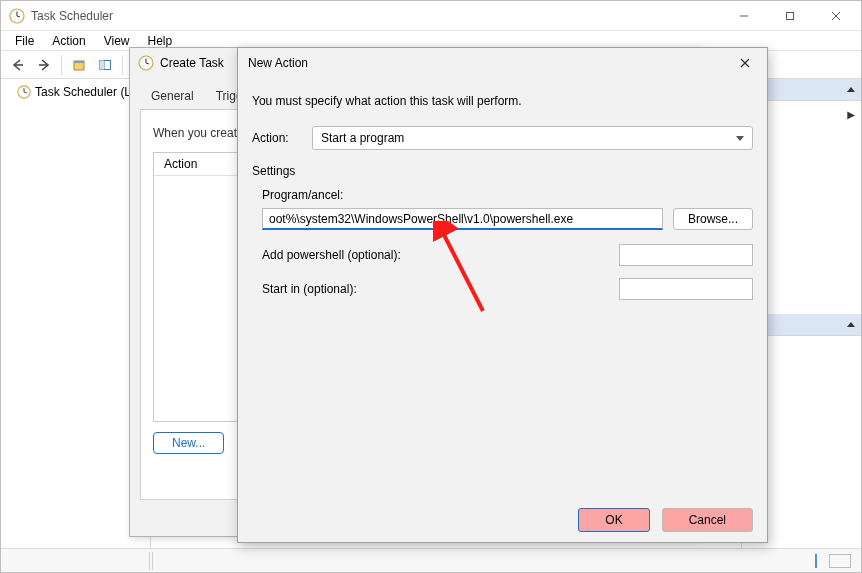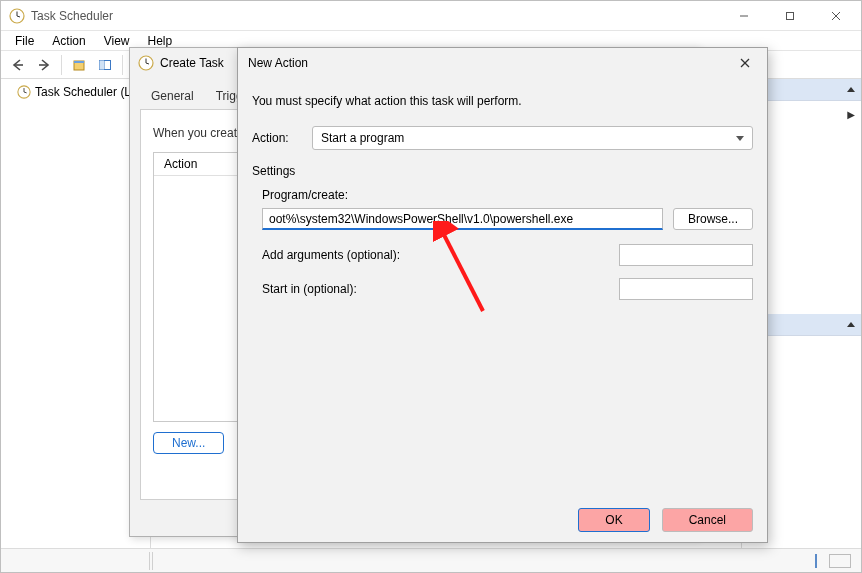--- a/index.html
+++ b/index.html
@@ -269,28 +269,28 @@
         <label>Action:</label>
         <div class="na-select">
           <span>Start a program</span>
           <span class="na-caret"></span>
         </div>
       </div>
 
       <div class="na-group-label">Settings</div>
 
       <div class="na-group">
-        <div class="na-field-label">Program/create:</div>
+        <div class="na-field-label">Program/ancel:</div>
         <div class="na-input-row">
           <input class="na-text wide" value="oot%\system32\WindowsPowerShell\v1.0\powershell.exe" style="">
           <button class="na-browse">Browse...</button>
         </div>
 
         <div class="na-twocol">
-          <span>Add arguments (optional):</span>
+          <span>Add powershell (optional):</span>
           <input class="na-text small" style="border-bottom: 1px solid rgb(188, 188, 188);">
         </div>
 
         <div class="na-twocol">
           <span>Start in (optional):</span>
           <input class="na-text small" style="border-bottom: 1px solid rgb(188, 188, 188);">
         </div>
       </div>
     </div>
     <div class="na-footer">

